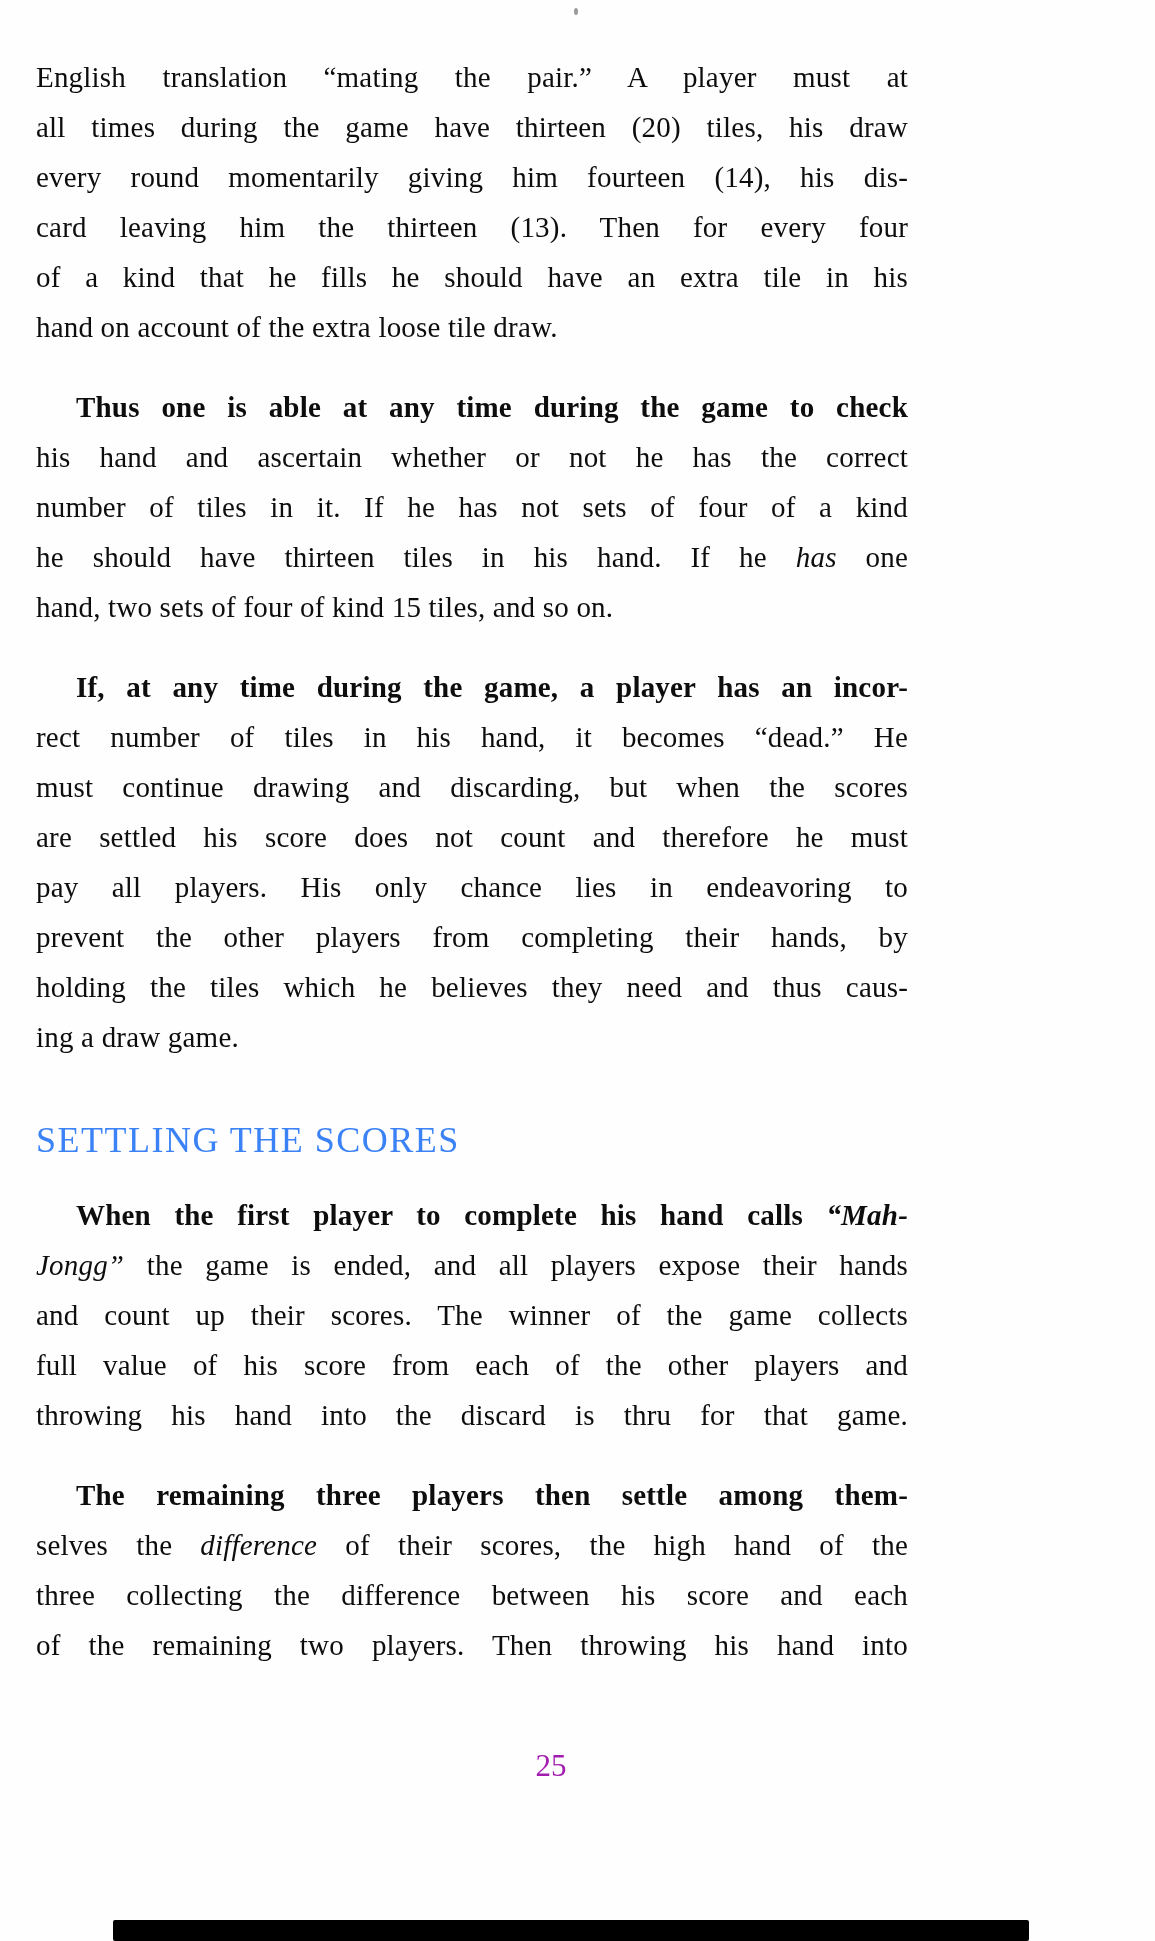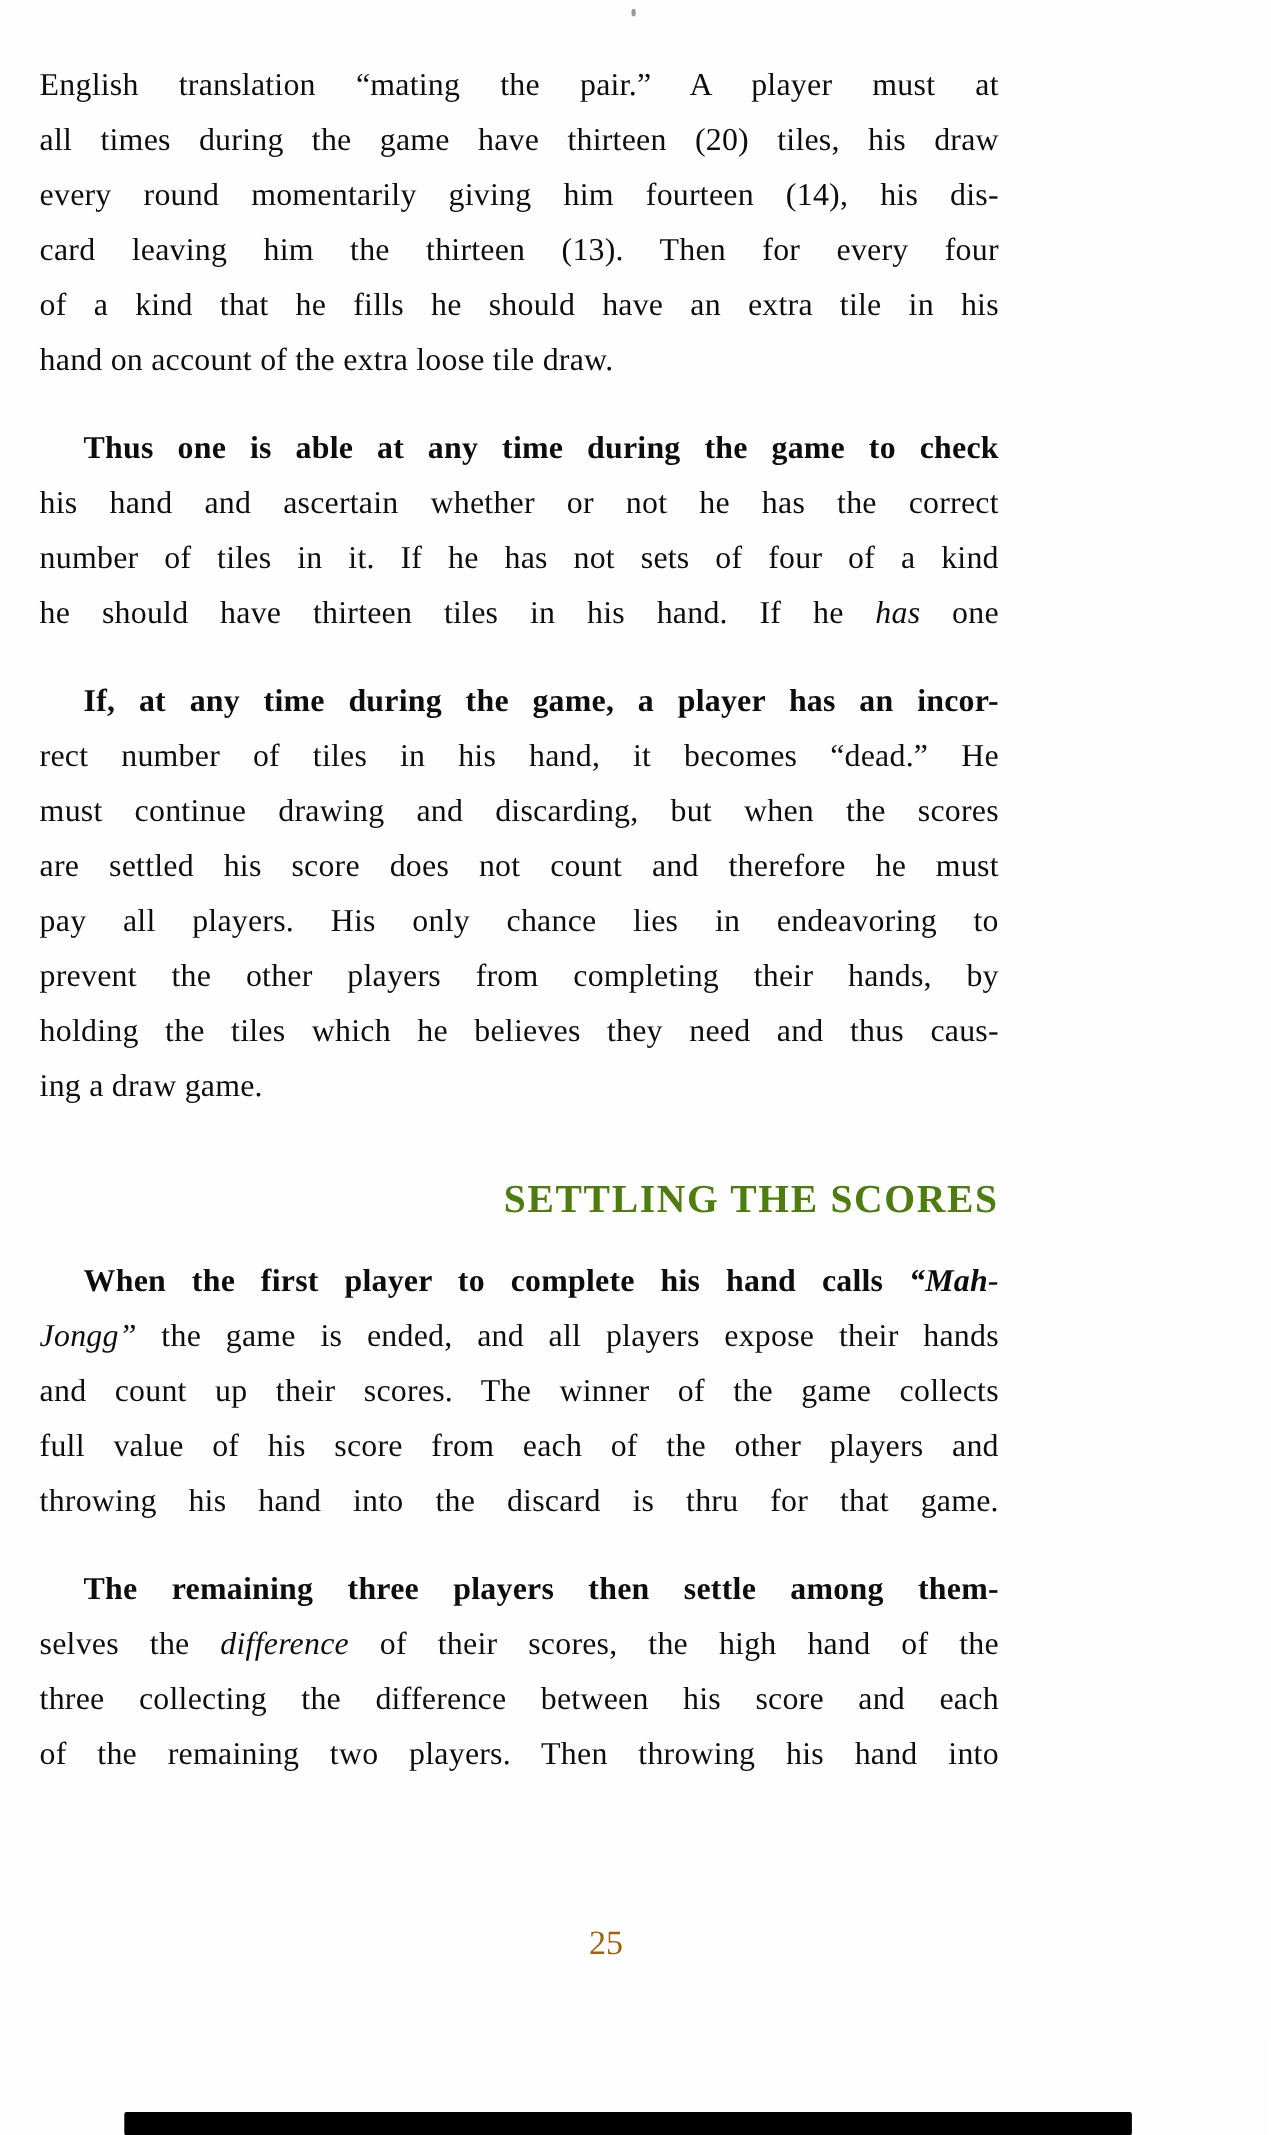--- a/index.html
+++ b/index.html
@@ -43,32 +43,32 @@
     font-weight: bold;
   }
   .line.last {
     text-align-last: left;
   }
   .section-heading {
     margin: 56px 0 28px 0;
     font-size: 36px;
     line-height: 44px;
     letter-spacing: 1.5px;
-    text-align: right;
-    font-weight: bold;
-    color: #4d7c0f;
+    text-align: left;
+    font-weight: normal;
+    color: #3b82f6;
   }
   #page-number {
     position: absolute;
     left: 36px;
     width: 1030px;
     top: 1748px;
     text-align: center;
     font-size: 31px;
-    color: #a16207;
+    color: #a21caf;
   }
   #bottom-bar {
     position: absolute;
     left: 113px;
     top: 1920px;
     width: 916px;
     height: 21px;
     background: #000000;
     border-radius: 2px;
   }
@@ -97,20 +97,21 @@
           <span class="line">every round momentarily giving him fourteen (14), his dis-</span>
           <span class="line">card leaving him the thirteen (13).  Then for every four</span>
           <span class="line">of a kind that he fills he should have an extra tile in his</span>
           <span class="line last">hand on account of the extra loose tile draw.</span>
         </p>
         <p class="para">
           <span class="line indent">Thus one is able at any time during the game to check</span>
           <span class="line">his hand and ascertain whether or not he has the correct</span>
           <span class="line">number of tiles in it.  If he has not sets of four of a kind</span>
           <span class="line">he should have thirteen tiles in his hand.  If he <i>has</i> one</span>
+          <span class="line last">hand, two sets of four of kind 15 tiles, and so on.</span>
         </p>
         <p class="para">
           <span class="line indent">If, at any time during the game, a player has an incor-</span>
           <span class="line">rect number of tiles in his hand, it becomes “dead.”  He</span>
           <span class="line">must continue drawing and discarding, but when the scores</span>
           <span class="line">are settled his score does not count and therefore he must</span>
           <span class="line">pay all players.  His only chance lies in endeavoring to</span>
           <span class="line">prevent the other players from completing their hands, by</span>
           <span class="line">holding the tiles which he believes they need and thus caus-</span>
           <span class="line last">ing a draw game.</span>

